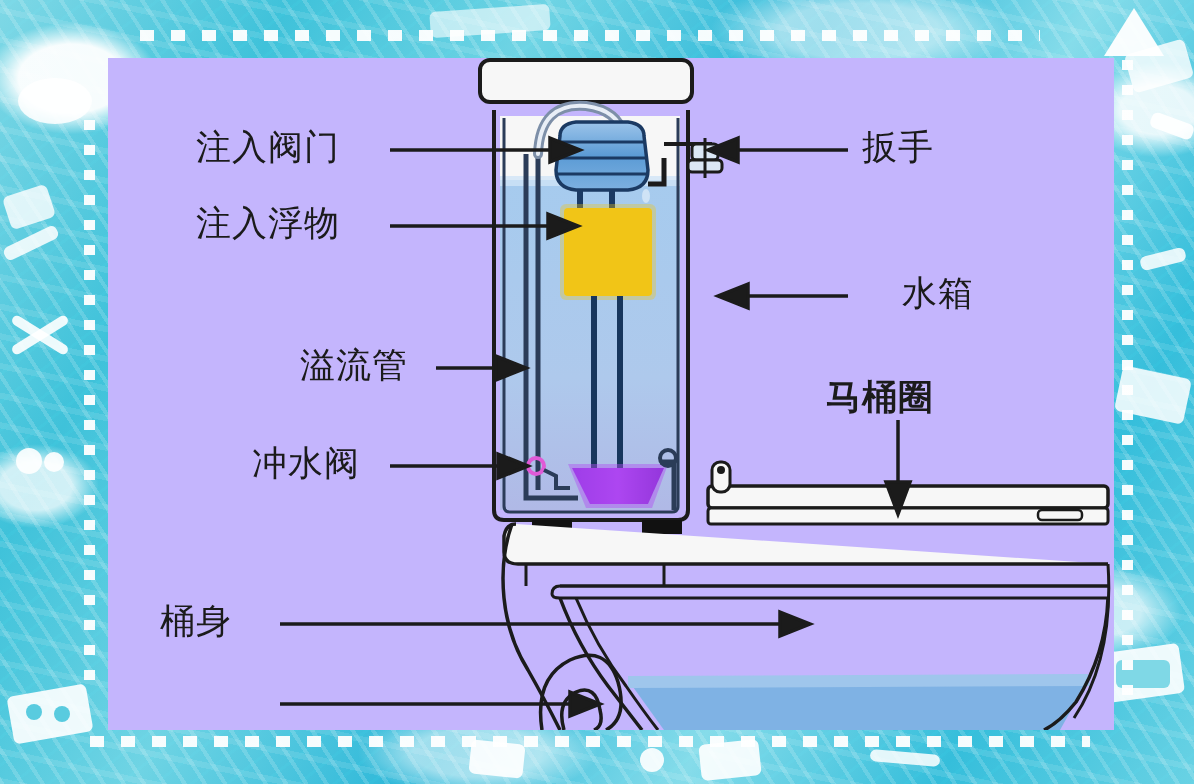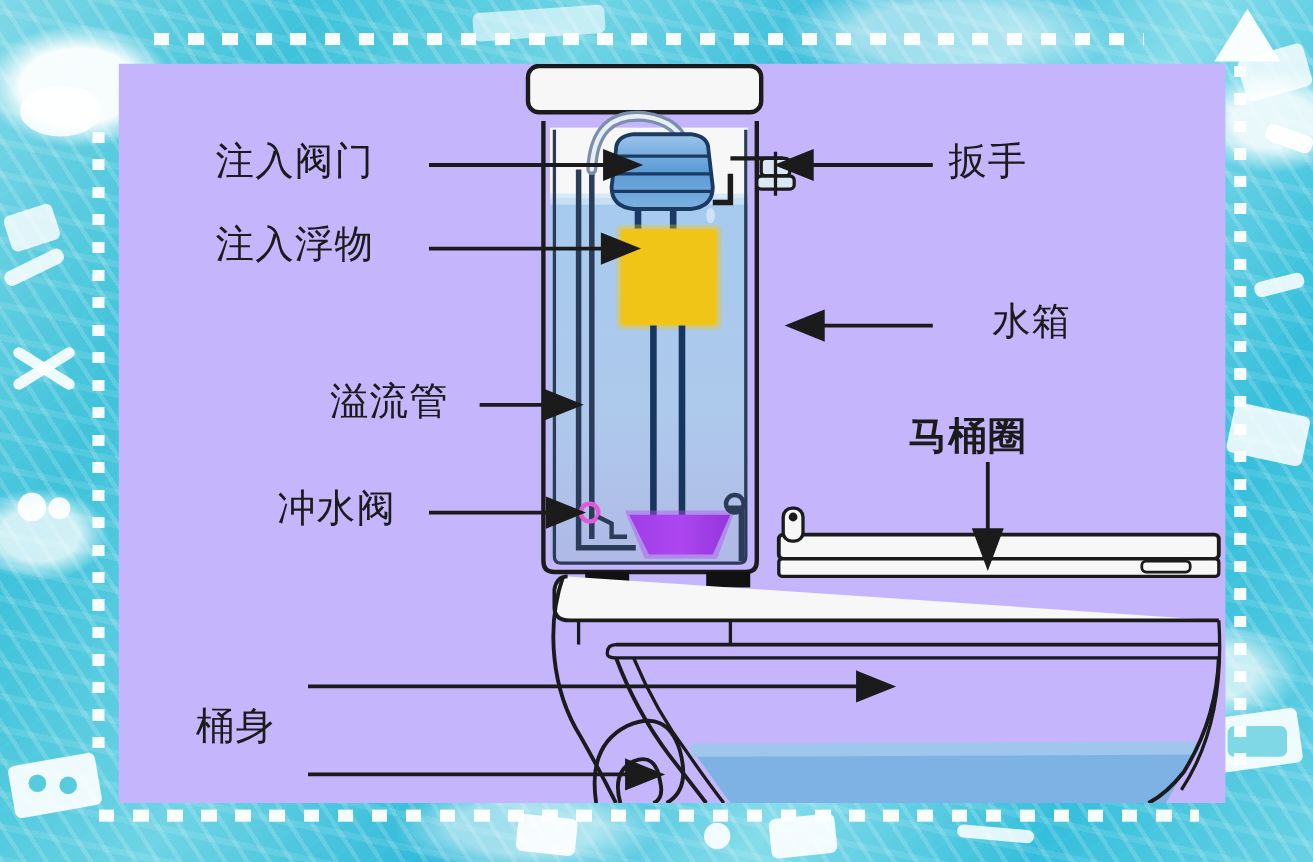--- a/index.html
+++ b/index.html
@@ -263,16 +263,16 @@
       </g>
     </svg>
 
     <span class="lbl" style="left:88px;  top:72px;">注入阀门</span>
     <span class="lbl" style="left:88px;  top:148px;text-align:center;">注入浮物</span>
     <span class="lbl" style="left:144px; top:388px;">冲水阀</span>
     <span class="lbl" style="left:192px; top:290px;">溢流管</span>
     <span class="lbl" style="left:754px; top:72px;text-align:right;">扳手</span>
     <span class="lbl" style="left:754px; top:218px;margin-left:40px;">水箱</span>
     <span class="lbl" style="left:718px; top:322px;font-weight:bold;">马桶圈</span>
-    <span class="lbl" style="left:70px;  top:546px;margin-top:40px;">桶身</span>
+    <span class="lbl" style="left:52px;  top:546px;">桶身</span>
 
   </div>
 </div>
 
 </body></html>

